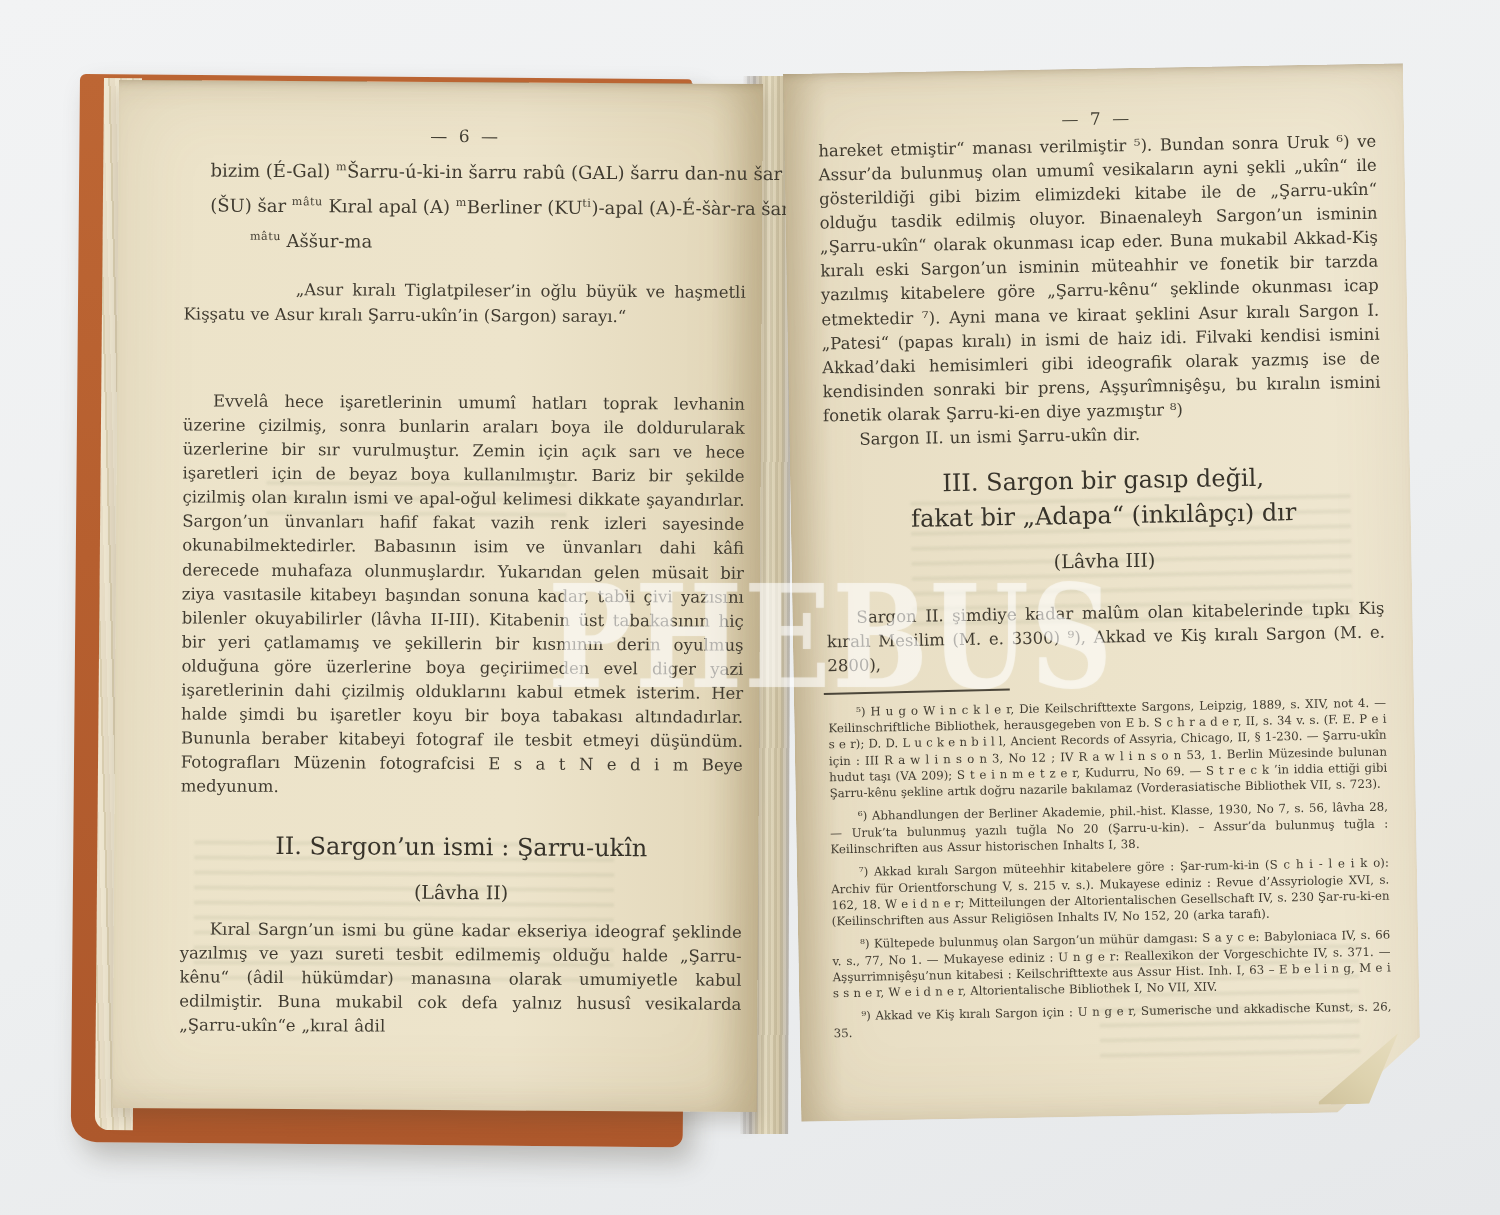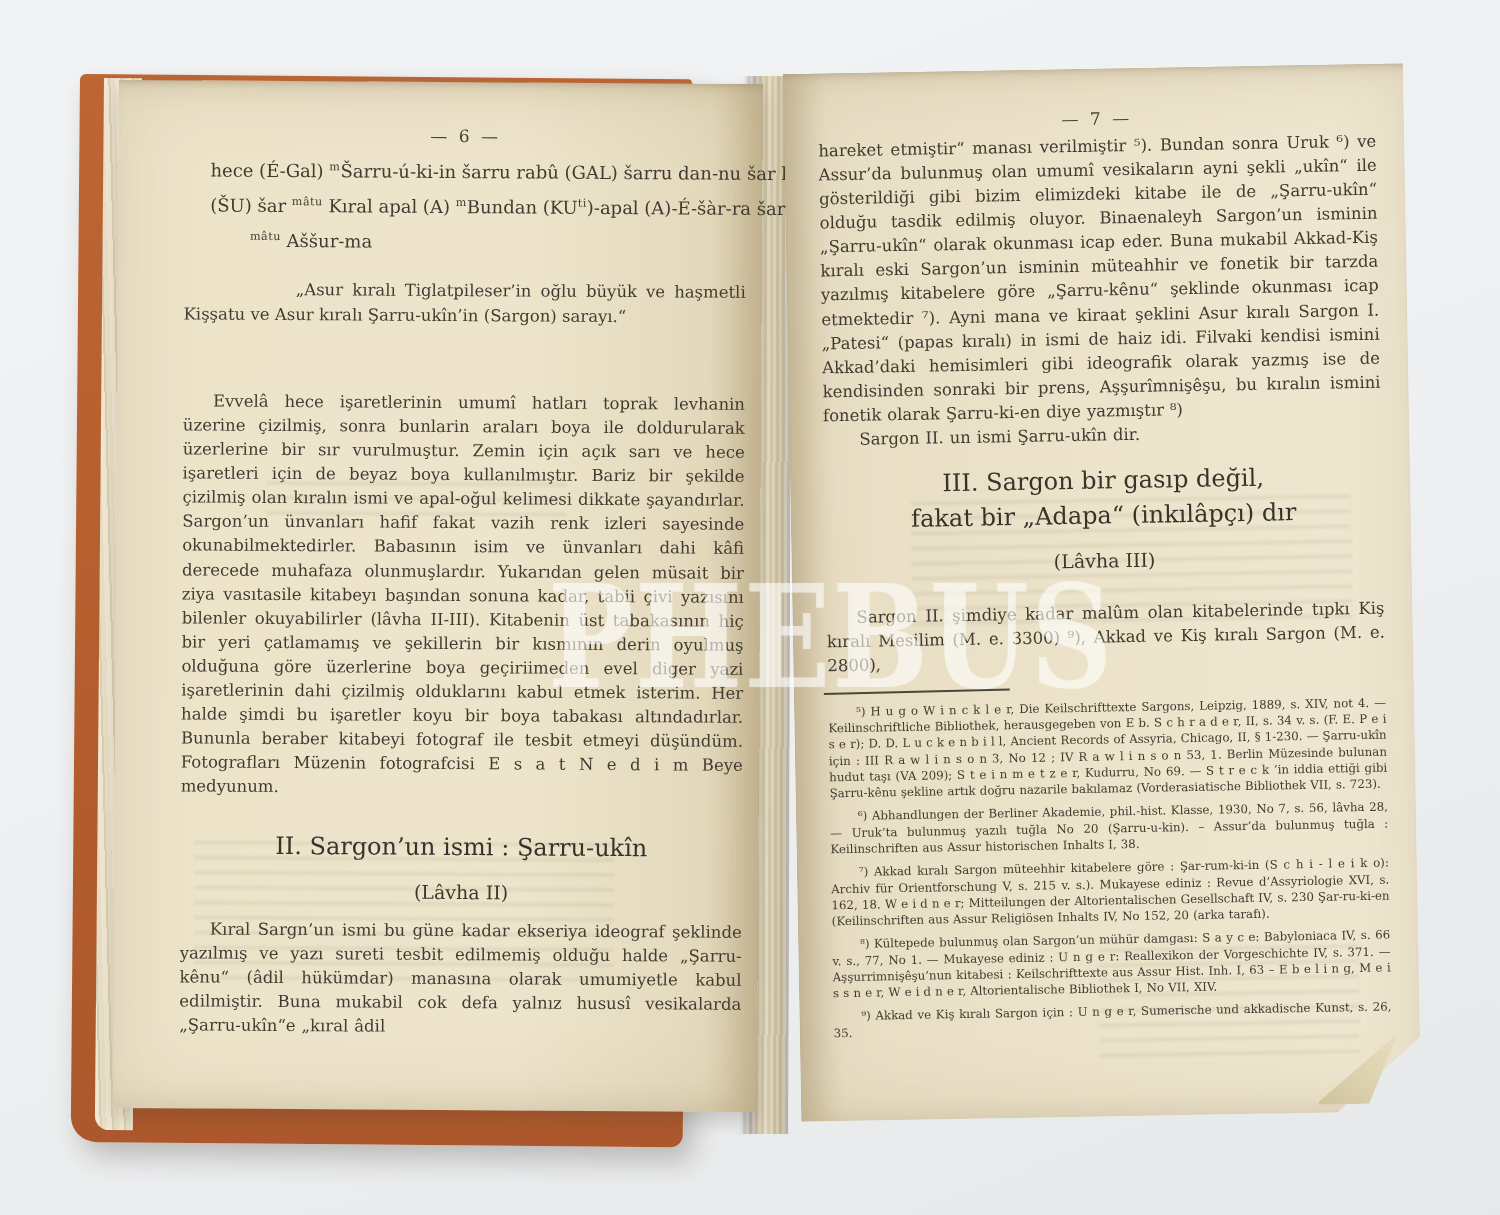--- a/index.html
+++ b/index.html
@@ -125,22 +125,22 @@
   <div class="edge-stack"></div>
   <div class="gutter"></div>
 
   <div class="page page-left">
     <div class="ghost ghost-l1"></div>
     <div class="ghost ghost-l2"></div>
     <div class="inner-left">
       <p class="pg-header">— 6 —</p>
 
       <div class="translit">
-        <div class="tl"><span>hece (É-Gal) </span><sup>m</sup><span>Šarru-ú-ki-in šarru rabû (GAL) šarru dan-nu šar kiššati</span></div>
-        <div class="tl"><span>(ŠU) šar </span><sup>mâtu</sup><span> Kıral apal (A) </span><sup>m</sup><span>Bundan (KU</span><sup>ti</sup><span>)-apal (A)-É-šàr-ra šar</span></div>
+        <div class="tl"><span>bizim (É-Gal) </span><sup>m</sup><span>Šarru-ú-ki-in šarru rabû (GAL) šarru dan-nu šar kiššati</span></div>
+        <div class="tl"><span>(ŠU) šar </span><sup>mâtu</sup><span> Kıral apal (A) </span><sup>m</sup><span>Berliner (KU</span><sup>ti</sup><span>)-apal (A)-É-šàr-ra šar</span></div>
         <div class="tl tl-indent"><sup>mâtu</sup><span> Aššur-ma</span></div>
       </div>
 
       <p class="quote">„Asur kıralı Tiglatpileser’in oğlu büyük ve haşmetli Kişşatu ve Asur kıralı Şarru-ukîn’in (Sargon) sarayı.“</p>
 
       <div class="gap-lg"></div>
 
       <p class="body-text indent">Evvelâ hece işaretlerinin umumî hatları toprak levhanin üzerine çizilmiş, sonra bunlarin araları boya ile doldurularak üzerlerine bir sır vurulmuştur. Zemin için açık sarı ve hece işaretleri için de beyaz boya kullanılmıştır. Bariz bir şekilde çizilmiş olan kıralın ismi ve apal-oğul kelimesi dikkate şayandırlar. Sargon’un ünvanları hafif fakat vazih renk izleri sayesinde okunabilmektedirler. Babasının isim ve ünvanları dahi kâfi derecede muhafaza olunmuşlardır. Yukarıdan gelen müsait bir ziya vasıtasile kitabeyı başından sonuna kadar, tabii çivi yazısını bilenler okuyabilirler (lâvha II-III). Kitabenin üst tabakasının hiç bir yeri çatlamamış ve şekillerin bir kısmının derin oyulmuş olduğuna göre üzerlerine boya geçiriimeden evel diger yazi işaretlerinin dahi çizilmiş olduklarını kabul etmek isterim. Her halde şimdi bu işaretler koyu bir boya tabakası altındadırlar. Bununla beraber kitabeyi fotograf ile tesbit etmeyi düşündüm. Fotografları Müzenin fotografcisi E s a t  N e d i m  Beye medyunum.</p>
 
       <div class="gap-md"></div>

